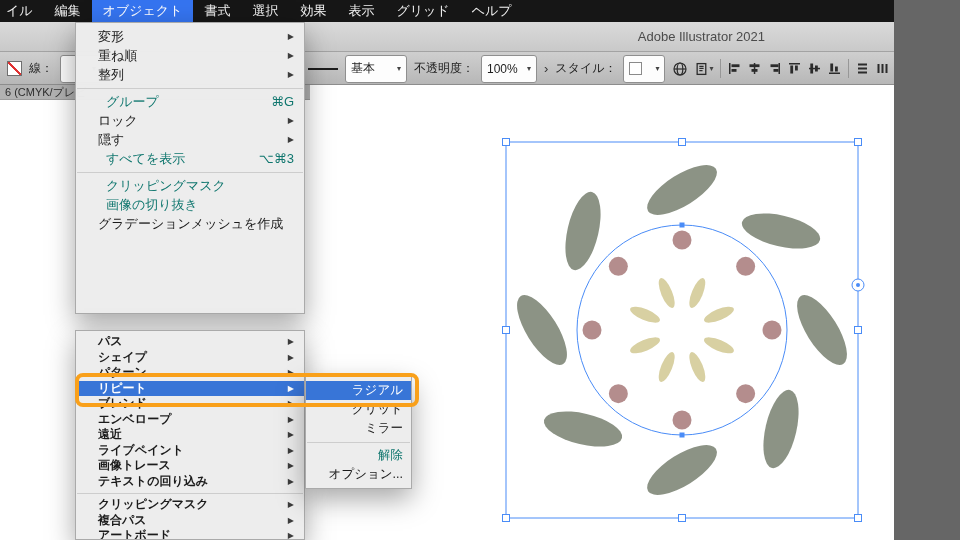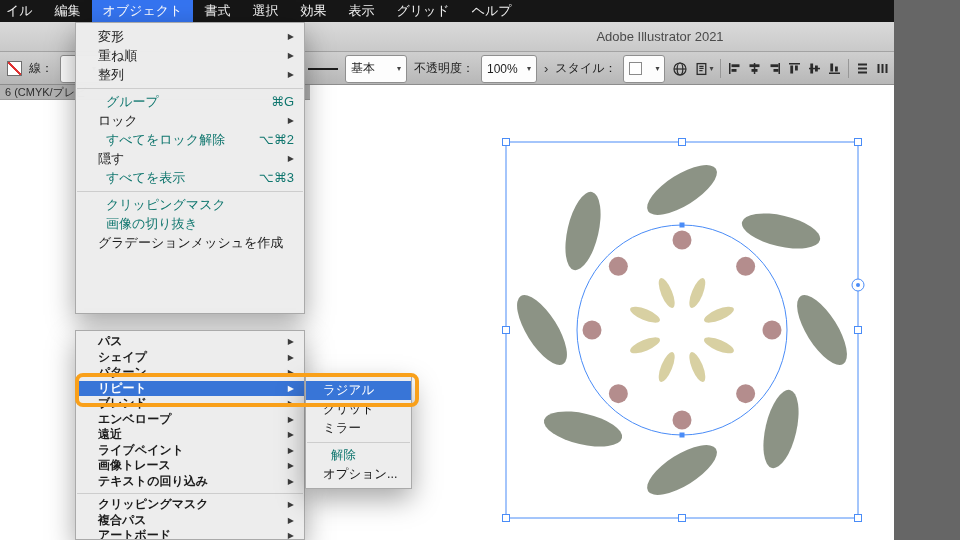--- a/index.html
+++ b/index.html
@@ -9,21 +9,21 @@
   
   .menubar { position:absolute; top:0; left:0; width:960px; height:22px; background:#161616;
              display:flex; align-items:stretch; color:#f1f1f1; font-size:13px; z-index:10; }
   .menubar .mitem { padding:0 11px; line-height:22px; cursor:default; white-space:nowrap; }
   .menubar .mitem:first-child { padding-left:6px; }
   .menubar .mitem.active { background:#3574f0; color:#ffffff; }
 
   
   .titlebar { position:absolute; top:22px; left:0; width:960px; height:30px;
               background:linear-gradient(#dadada,#c9c9c9); border-bottom:1px solid #a3a3a3; z-index:2; }
-  .tb-title { position:absolute; left:555px; width:210px; text-align:center; line-height:30px;
+  .tb-title { position:absolute; left:555px; width:210px; text-align:right; line-height:30px;
               font-size:13px; color:#4b4b4b; }
 
   
   .controlbar { position:absolute; top:52px; left:0; width:960px; height:33px;
                 background:linear-gradient(#cfcfcf,#b7b7b7); border-bottom:1px solid #8d8d8d;
                 font-size:12px; color:#1d1d1d; z-index:2; }
   .cb-left, .cb-right { position:absolute; top:0; height:33px; display:flex; align-items:center; gap:7px; }
   .cb-left { left:7px; }
   .cb-right { left:308px; }
   .cb-label { white-space:nowrap; }
@@ -51,21 +51,21 @@
 
   
   .menu-panel { position:absolute; background:rgba(237,237,237,0.98); border:1px solid #aaa;
                 box-shadow:0 10px 26px rgba(0,0,0,0.35); color:#1b1b1b; overflow:hidden; z-index:20; }
   .panel1 { left:75px; top:22px; width:230px; height:292px; padding-top:4px; font-size:13px; }
   .panel2 { left:75px; top:330px; width:230px; height:210px; padding-top:3px; font-size:12px;font-weight:bold; }
   .subpanel { left:305px; top:376px; width:107px; padding:4px 0; font-size:12.5px; z-index:21; }
   .mrow { display:flex; justify-content:space-between; align-items:center; padding:0 10px 0 22px; cursor:default; }
   .panel1 .mrow { height:19px; line-height:19px; }
   .panel2 .mrow { height:15.5px; line-height:15.5px; }
-  .subpanel .mrow { height:19px; line-height:19px; padding:0 8px 0 17px; }
+  .subpanel .mrow { height:19px; line-height:19px; padding:0 8px 0 10px;justify-content:flex-end; }
   .mrow .arrow { font-size:8px; color:#3c3c3c; }
   .mrow .shortcut { color:#1b1b1b; }
   .mrow.disabled, .mrow.disabled .shortcut { color:#0f766e;margin-left:8px; }
   .mrow.selected { background:#3875d7; color:#fff; }
   .mrow.selected .arrow { color:#fff; }
   .msep { height:1px; background:#cdcdcd; margin:3.5px 1px; }
 
   
   .orange-box { position:absolute; left:75px; top:373px; width:344px; height:34px;
                 border:4px solid #f9a01a; border-radius:8px; z-index:60; pointer-events:none; }
@@ -285,24 +285,20 @@
       </div>
     <div class="msep"></div>
     <div class="mrow disabled">
         <span>グループ</span>
         <span class="shortcut">⌘G</span>
       </div>
     <div class="mrow">
         <span>ロック</span>
         <span class="arrow">▶</span>
       </div>
-    <div class="mrow disabled">
-        <span>すべてをロック解除</span>
-        <span class="shortcut">⌥⌘2</span>
-      </div>
     <div class="mrow">
         <span>隠す</span>
         <span class="arrow">▶</span>
       </div>
     <div class="mrow disabled">
         <span>すべてを表示</span>
         <span class="shortcut">⌥⌘3</span>
       </div>
     <div class="msep"></div>
     <div class="mrow disabled">

